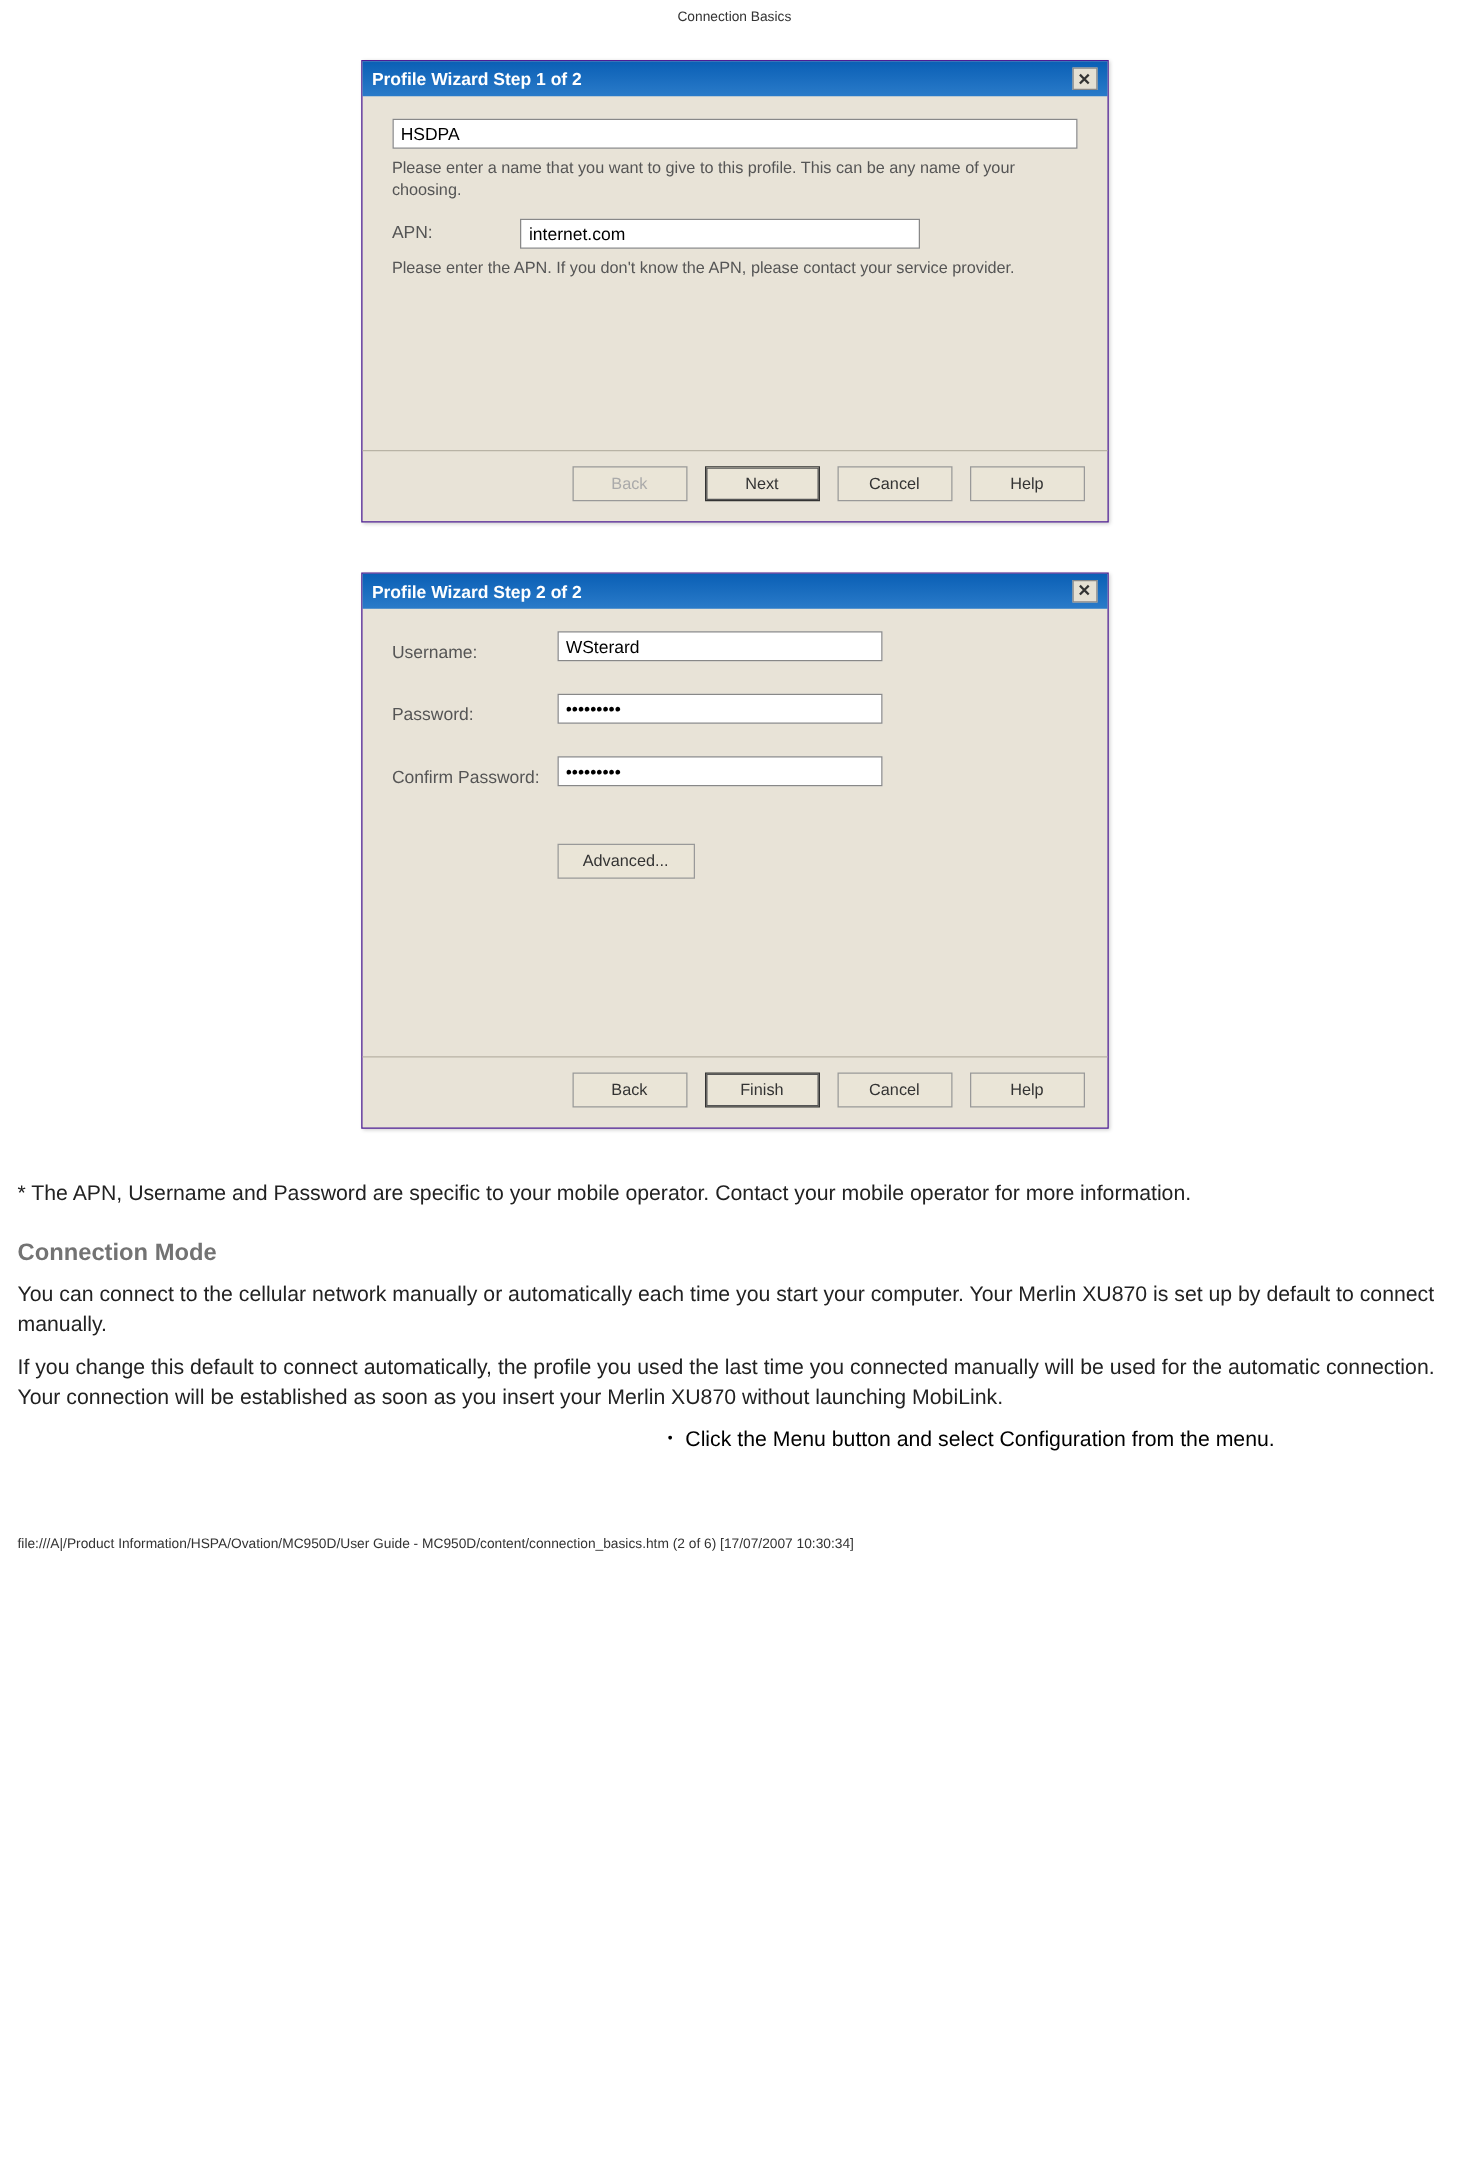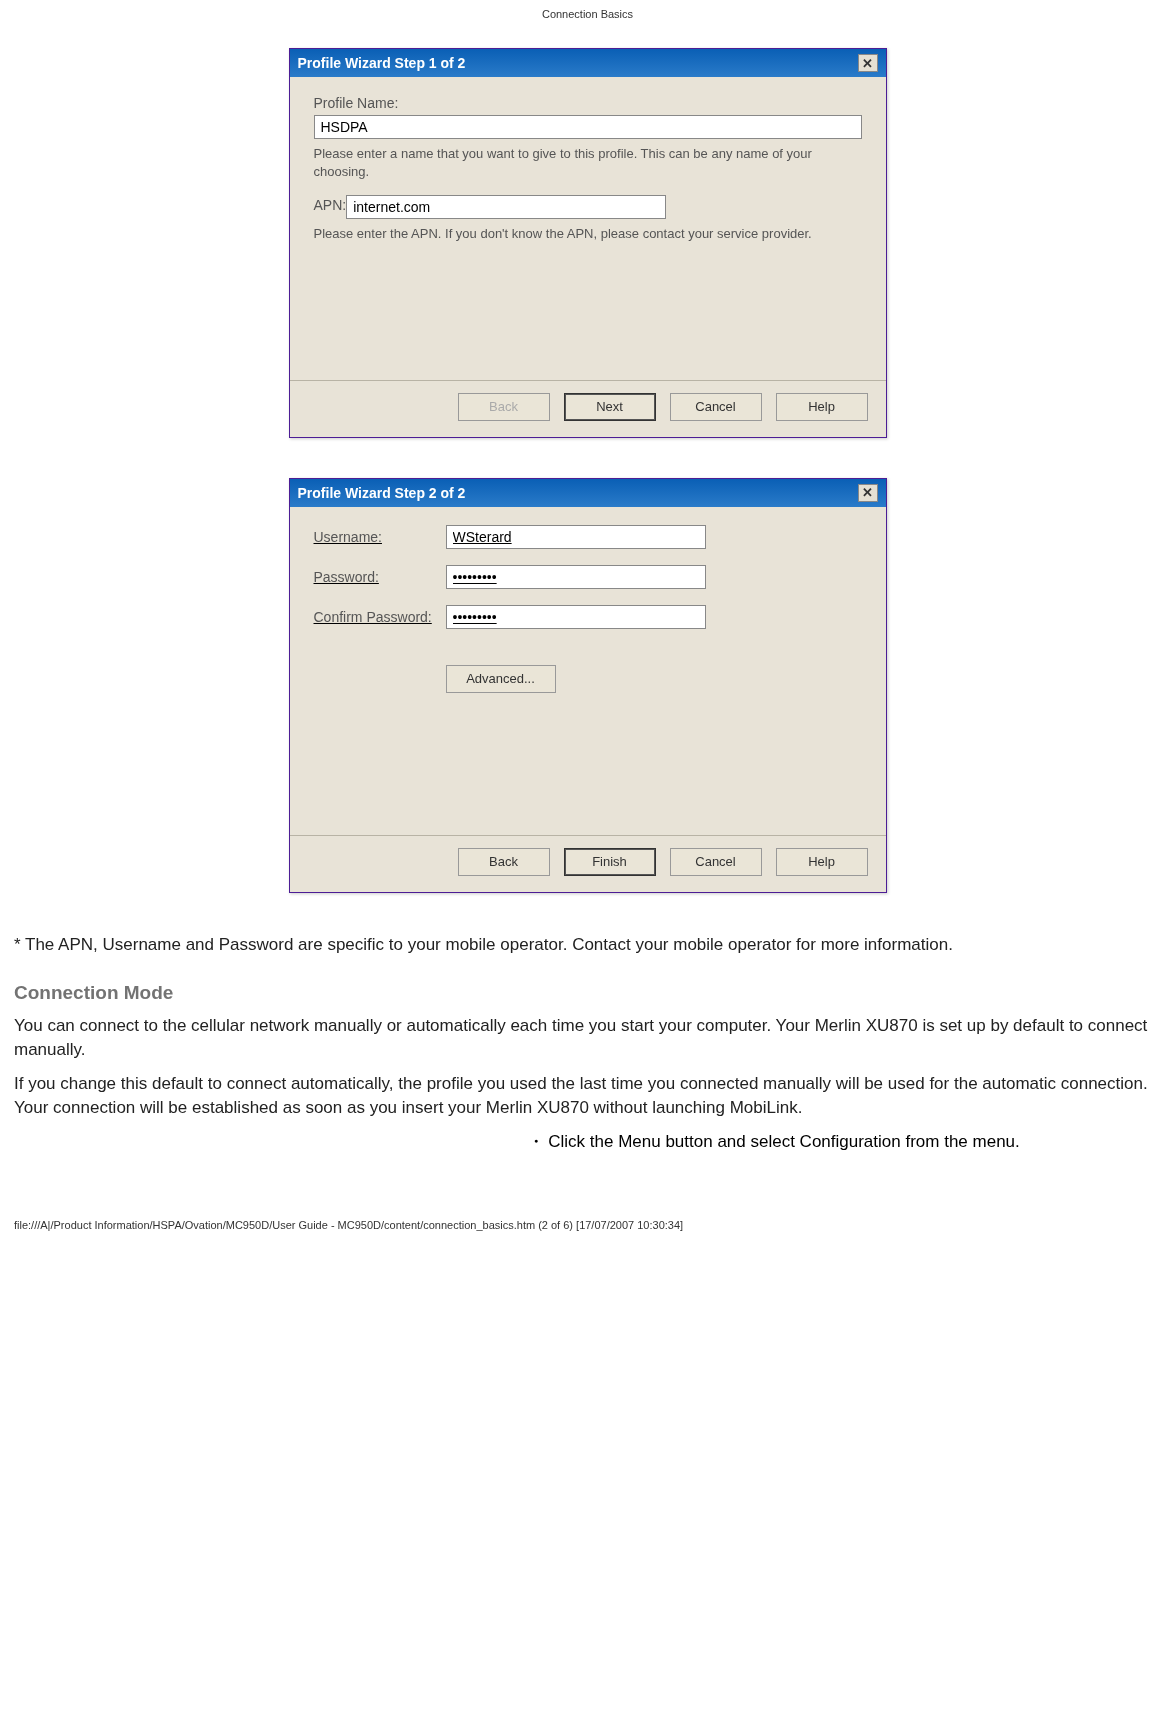--- a/index.html
+++ b/index.html
@@ -70,23 +70,22 @@
       width: 320px;
     }
     .hint {
       color: #555;
       font-size: 13px;
       margin-top: 6px;
       line-height: 1.4;
     }
     .row {
       display: flex;
-      align-items: center;
-      margin-bottom: 16px;
-      text-decoration: underline;
+      align-items: flex-end;
+      margin-bottom: 26px;
     }
     .row .label {
       width: 132px;
       margin-bottom: 0;
     }
     .row .text-input {
       flex: 0 0 260px;
       width: 260px;
     }
     .divider {
@@ -161,37 +160,36 @@
       line-height: 1.4;
     }
     .footer {
       font-size: 11px;
       color: #333;
       padding: 60px 14px 14px 14px;
     }
     .spacer1 { height: 110px; }
     .spacer2 { height: 130px; }
     .field-block { margin-bottom: 14px; }
-    .apn-row { display: flex; align-items: center; }
+    .apn-row { display: flex; align-items: center; gap: 70px; }
   </style>
 </head>
 <body>
 
 <div class="page-header">Connection Basics</div>
 
 <div class="content">
 
   <div class="dialog">
     <div class="titlebar">
       <span>Profile Wizard Step 1 of 2</span>
       <span class="close-btn">✕</span>
     </div>
     <div class="dialog-body">
       <div class="field-block">
-        <div class="label">Profile Name:</div>
         <input class="text-input" value="HSDPA" style="">
         <div class="hint">Please enter a name that you want to give to this profile. This can be any name of your choosing.</div>
       </div>
       <div class="field-block">
         <div class="apn-row">
           <div class="label">APN:</div>
           <input class="text-input apn-input" value="internet.com" style="">
         </div>
         <div class="hint">Please enter the APN.  If you don't know the APN, please contact your service provider.</div>
       </div>

